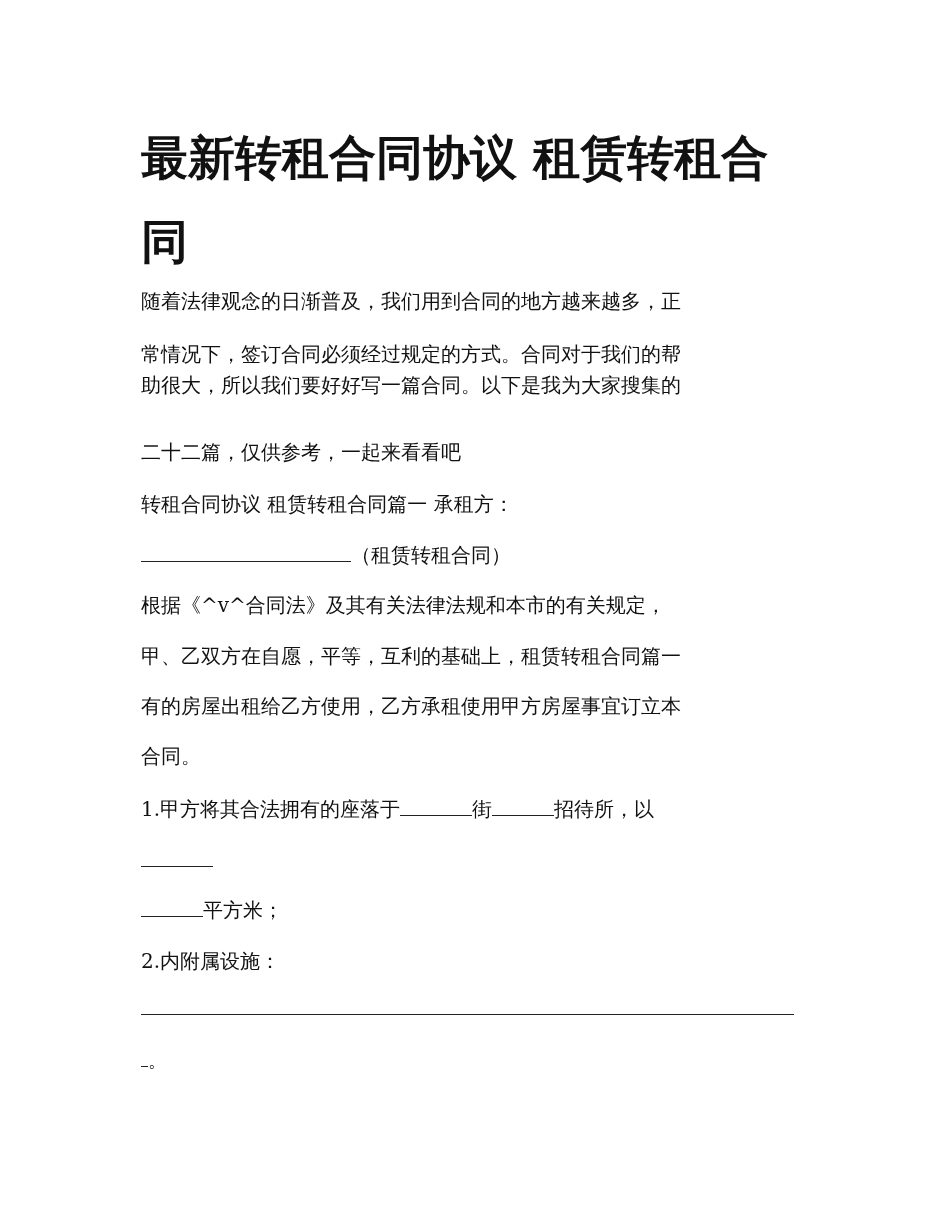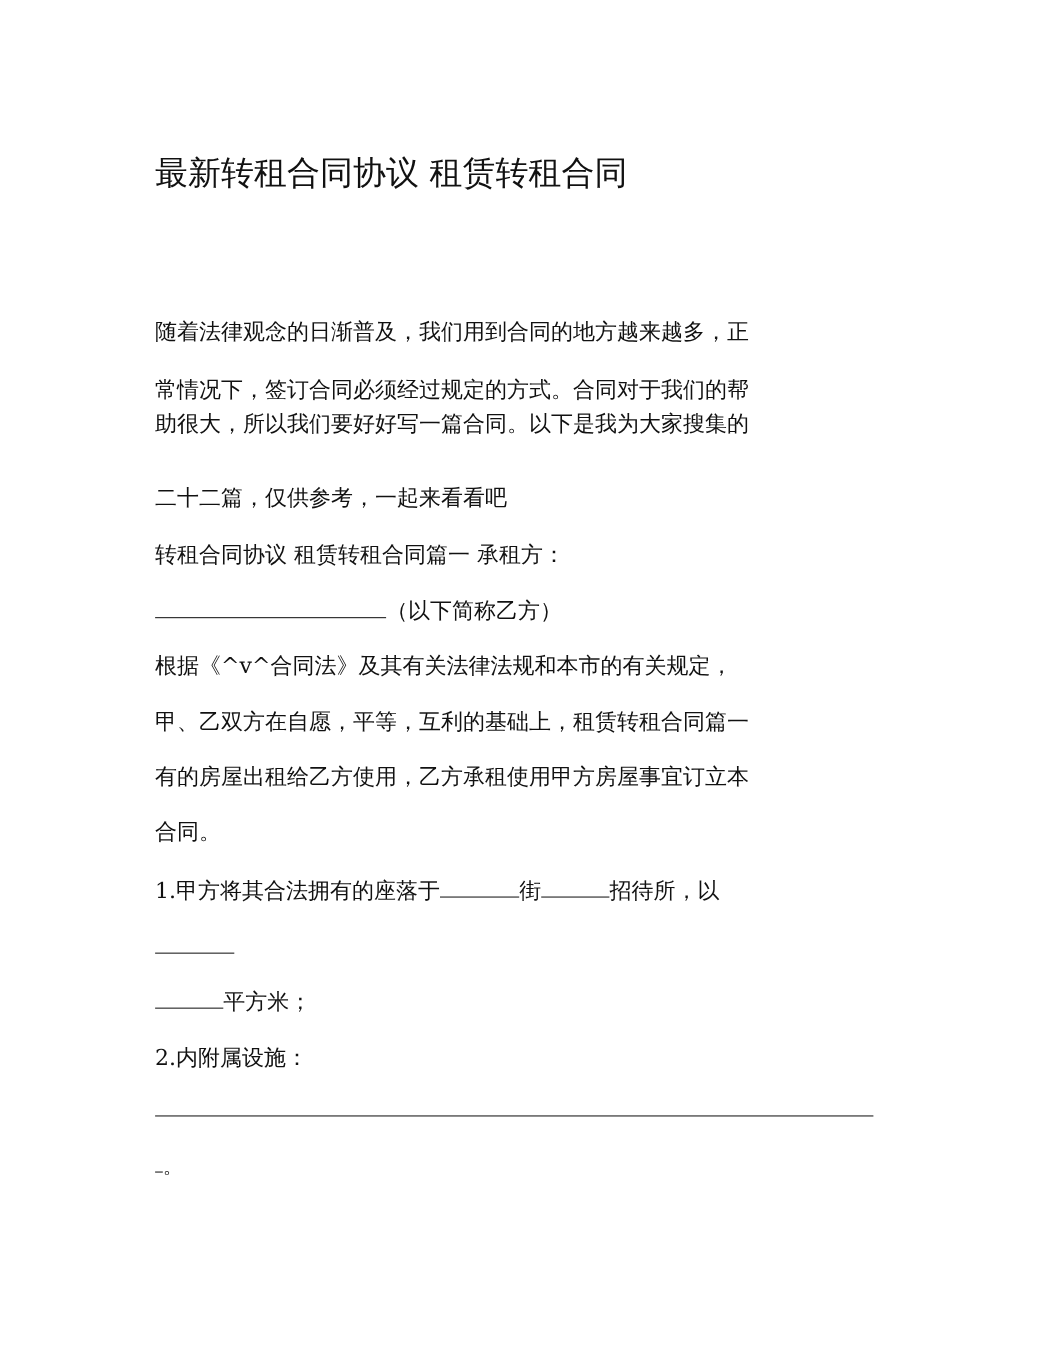--- a/index.html
+++ b/index.html
@@ -1,41 +1,41 @@
 <!DOCTYPE html>
 <html><head>
   <meta charset="utf-8">
   <style>
     html, body { margin: 0; padding: 0; background: #ffffff; }
     body { width: 950px; height: 1229px; position: relative; overflow: hidden;
       font-family: "DejaVu Serif", "Liberation Serif", serif; color: #111111; }
     .page { position: absolute; left: 141px; top: 0; width: 672px; }
     .title { position: absolute; left: 0; top: 116px; width: 672px;
-      font-size: 30px; line-height: 84px; letter-spacing: 0px; margin: 0; font-weight: normal; }
+      font-size: 47px; line-height: 84px; letter-spacing: 0px; margin: 0; font-weight: bold; }
     .line { position: absolute; left: 0; font-size: 20px; line-height: 30px; white-space: nowrap; }
     .blank { display: inline-block; border-bottom: 1.5px solid #222; height: 22px; vertical-align: baseline; }
   </style>
 </head>
 <body>
 
 <div class="page">
 
   <h1 class="title">
     <span>最新转租合同协议 租赁转租合同</span><br>
   </h1>
 
   <div class="line" style="top:286px">随着法律观念的日渐普及，我们用到合同的地方越来越多，正</div>
   <div class="line" style="top:339px">常情况下，签订合同必须经过规定的方式。合同对于我们的帮</div>
   <div class="line" style="top:370px">助很大，所以我们要好好写一篇合同。以下是我为大家搜集的</div>
   <div class="line" style="top:437px">二十二篇，仅供参考，一起来看看吧</div>
 
   <div class="line" style="top:489px">转租合同协议 租赁转租合同篇一 承租方：</div>
 
   <div class="line" style="top:539px">
-    <span class="blank" style="width:210px"></span><span>（以下简称乙方）</span>
+    <span class="blank" style="width:210px"></span><span>（租赁转租合同）</span>
   </div>
 
   <div class="line" style="top:590px">根据《^v^合同法》及其有关法律法规和本市的有关规定，</div>
 
   <div class="line" style="top:641px">甲、乙双方在自愿，平等，互利的基础上，租赁转租合同篇一</div>
   <div class="line" style="top:691px">有的房屋出租给乙方使用，乙方承租使用甲方房屋事宜订立本</div>
   <div class="line" style="top:741px">合同。</div>
 
   <div class="line" style="top:793px">
     <span>1.甲方将其合法拥有的座落于</span><span class="blank" style="width:72px"></span><span>街</span><span class="blank" style="width:62px"></span><span>招待所，以</span>

